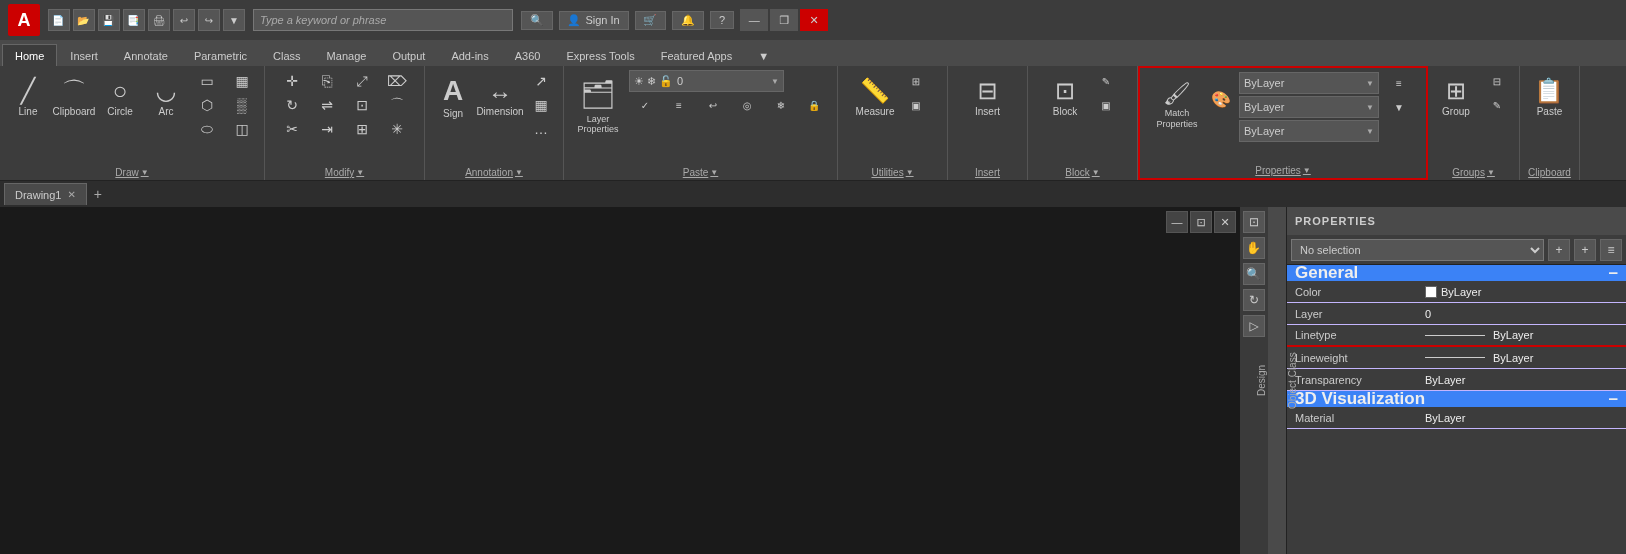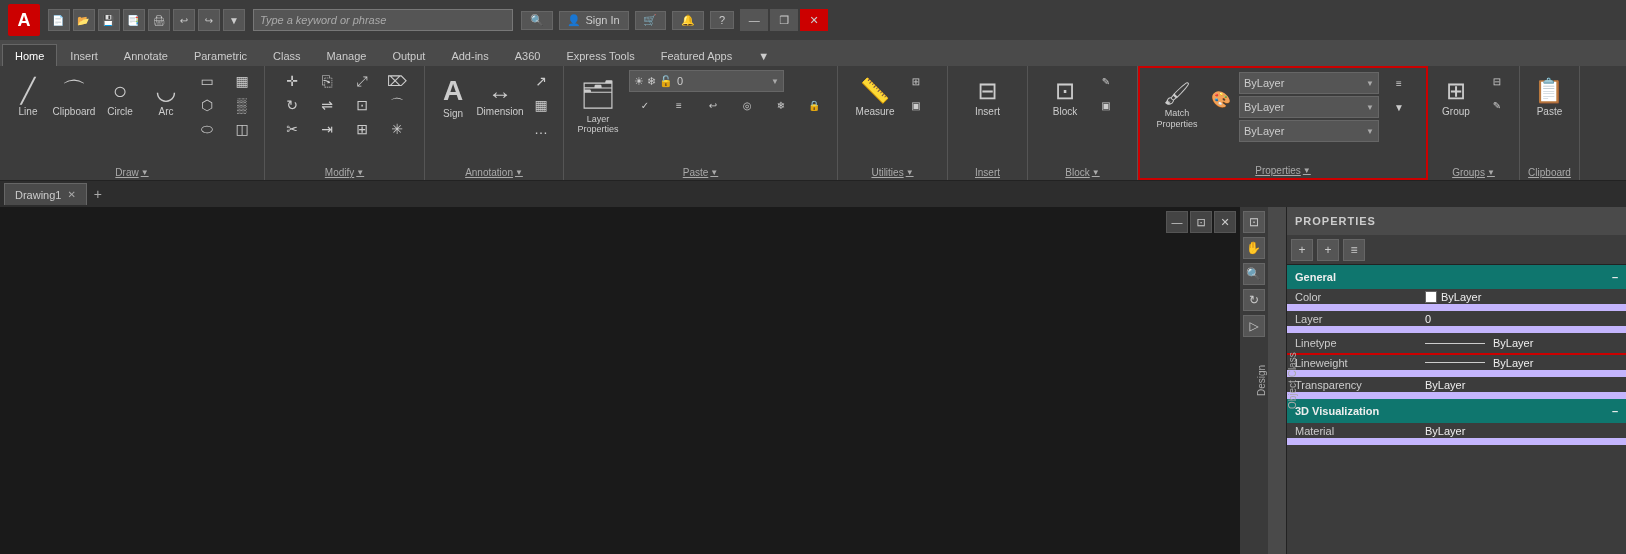--- a/index.html
+++ b/index.html
@@ -296,32 +296,32 @@
       background: #555; border: 1px solid #666;
       display: flex; align-items: center; justify-content: center;
       font-size: 12px; color: #ccc; cursor: pointer;
     }
     .properties-body {
       flex: 1;
       overflow-y: auto;
       background: #3c3c3c;
     }
     .prop-section-header {
-      height: 24px;
-      background: #0f766e;
+      height: 16px;
+      background: #3b82f6;
       display: flex; align-items: center; justify-content: space-between;
       padding: 0 8px;
-      font-size: 11px; font-weight: bold; color: #eee;
+      font-size: 17px; font-weight: bold; color: #eee;
       cursor: pointer;
     }
     .prop-row {
       height: 22px;
       display: flex; align-items: center;
       padding: 0 8px;
-      border-bottom: 7px solid #c4b5fd;
+      border-bottom: 1px solid #c4b5fd;
     }
     .prop-label {
       width: 130px;
       font-size: 11px; color: #ccc;
       flex-shrink: 0;
     }
     .prop-value {
       flex: 1;
       font-size: 11px; color: #eee;
       display: flex; align-items: center; gap: 4px;
@@ -748,20 +748,23 @@
   </div>
 
   <div class="properties-panel">
     <div class="properties-content">
 
       <div class="properties-header">
         <span>PROPERTIES</span>
       </div>
 
       <div class="properties-toolbar">
+        <select class="prop-select">
+          <option>No selection</option>
+        </select>
         <div class="prop-tool-btn">+</div>
         <div class="prop-tool-btn">+</div>
         <div class="prop-tool-btn">≡</div>
       </div>
 
       <div class="properties-body">
 
         <div class="prop-section-header">
           <span>General</span>
           <span>–</span>

